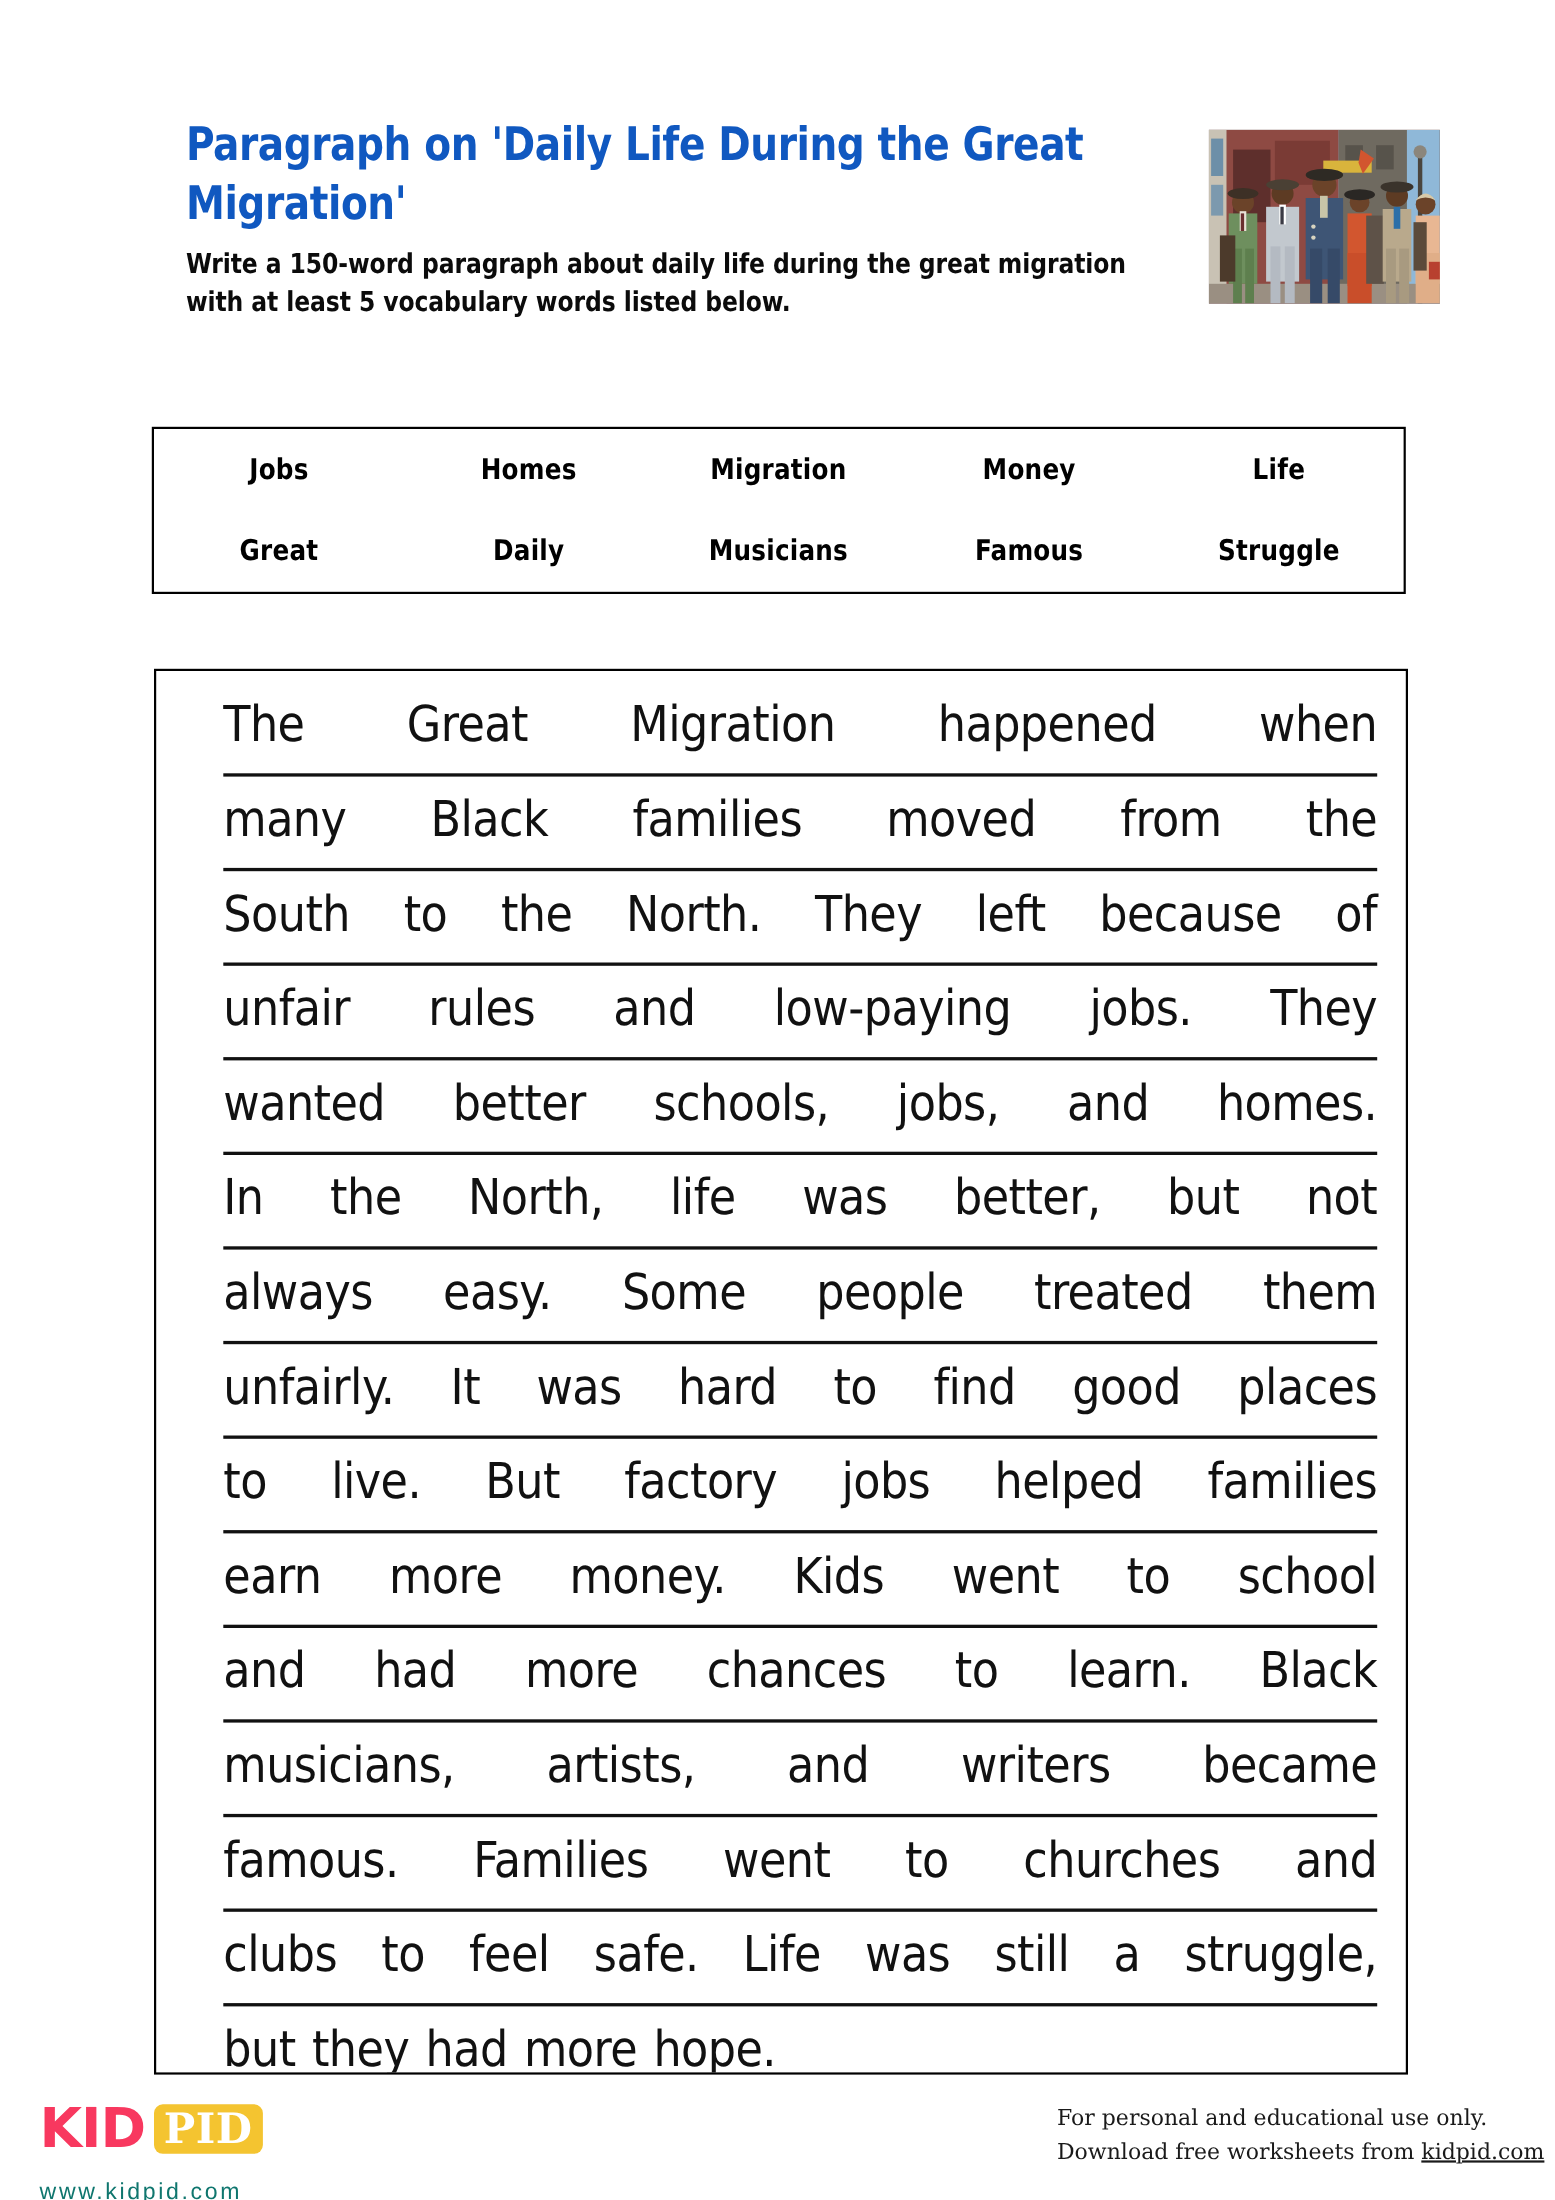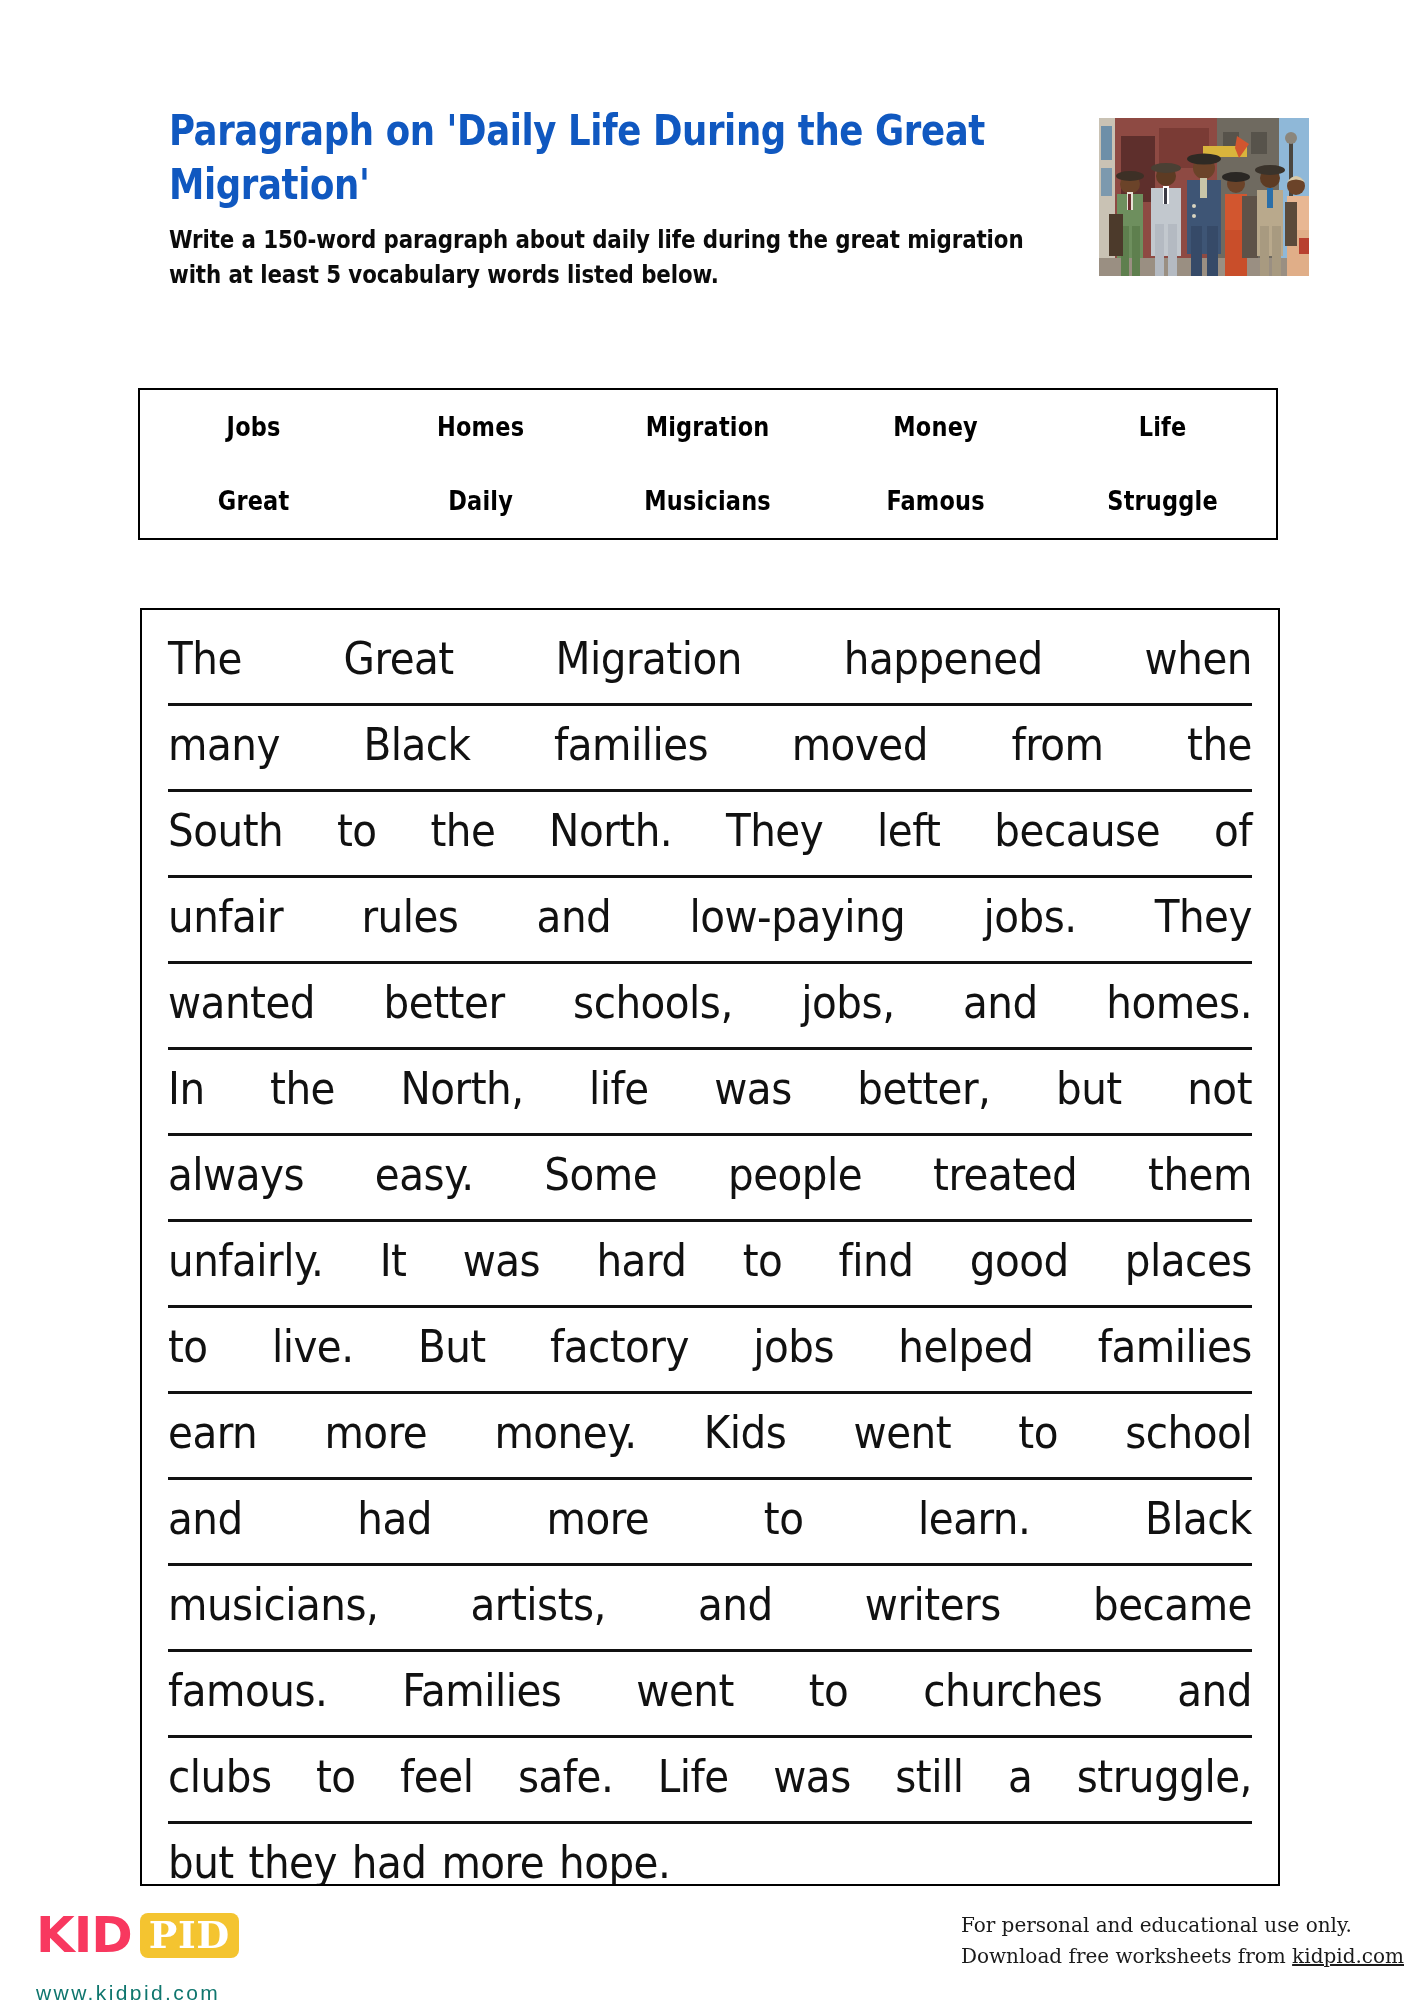--- a/index.html
+++ b/index.html
@@ -122,20 +122,21 @@
     align-items: baseline;
     font-family: "DejaVu Sans Condensed", "Liberation Sans Narrow", "Liberation Sans", sans-serif;
     font-size: 45px;
     font-weight: 400;
     color: #111;
     height: 83px;
     line-height: 78px;
     border-bottom: 3px solid #111;
     white-space: nowrap;
     letter-spacing: -0.5px;
+    margin-left: 35px;
   }
   .answer-line.last {
     justify-content: flex-start;
     border-bottom: 3px solid #111;
   }
   .answer-line .w {
     display: inline-block;
   }
   .answer-line.last .w + .w {
     margin-left: 0.33em;
@@ -403,20 +404,21 @@
           <span class="w">money.</span>
           <span class="w">Kids</span>
           <span class="w">went</span>
           <span class="w">to</span>
           <span class="w">school</span>
         </div>
         <div class="answer-line">
           <span class="w">and</span>
           <span class="w">had</span>
           <span class="w">more</span>
+          <span class="w">chances</span>
           <span class="w">to</span>
           <span class="w">learn.</span>
           <span class="w">Black</span>
         </div>
         <div class="answer-line">
           <span class="w">musicians,</span>
           <span class="w">artists,</span>
           <span class="w">and</span>
           <span class="w">writers</span>
           <span class="w">became</span>

